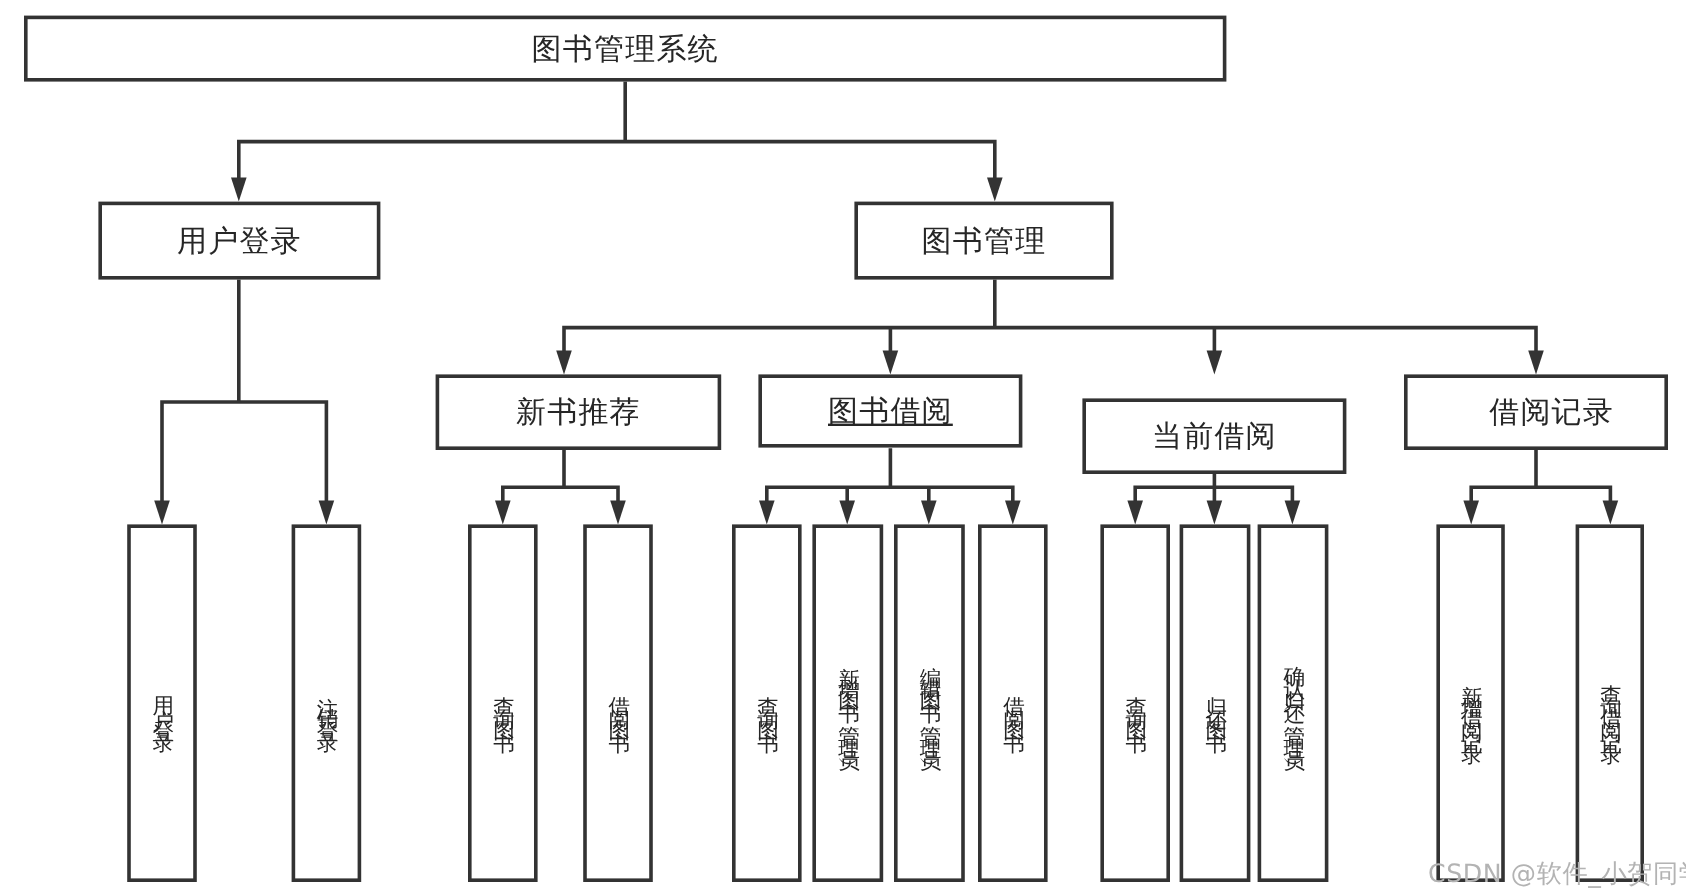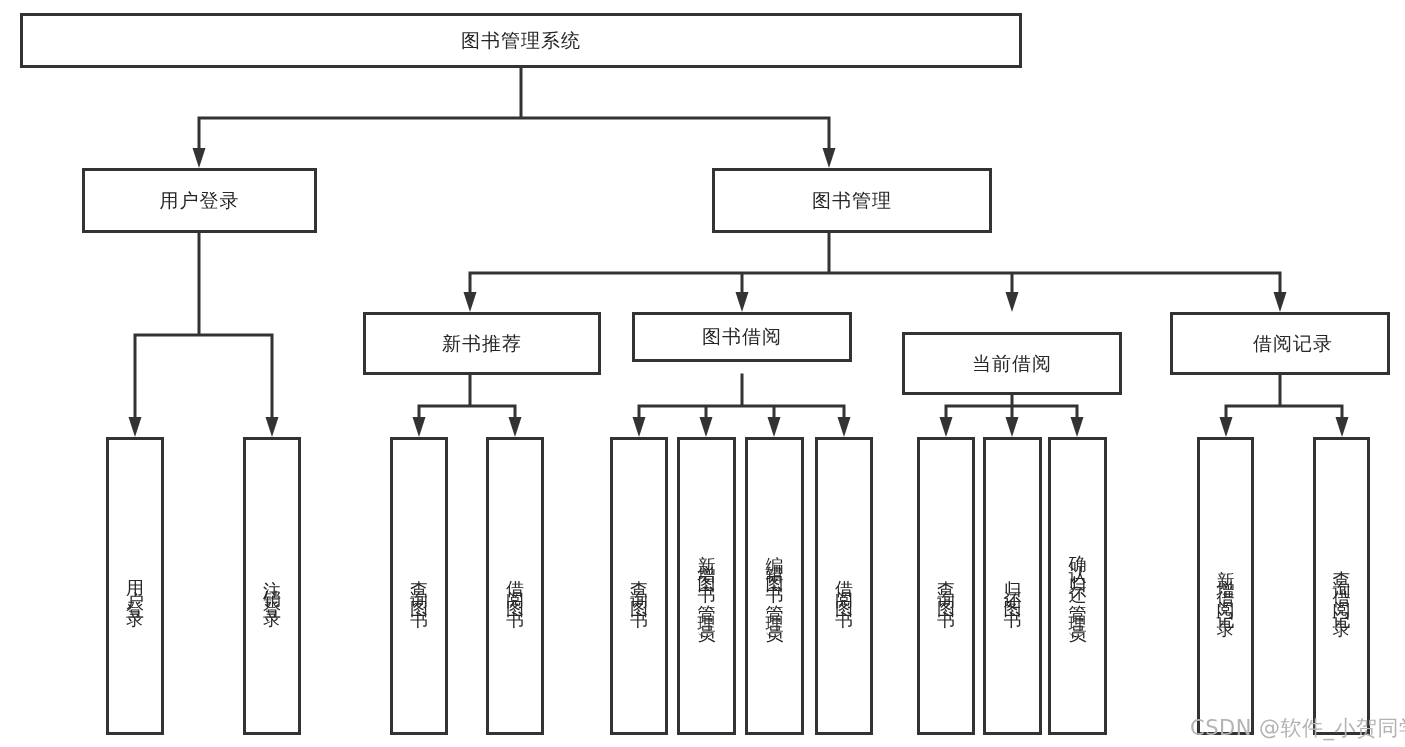--- a/index.html
+++ b/index.html
@@ -17,21 +17,21 @@
     position: absolute;
     box-sizing: border-box;
     background: #ffffff;
     border: 3px solid #333333;
     display: flex;
     align-items: center;
     justify-content: center;
     color: #262626;
     z-index: 1;
   }
-  .h-node { font-size: 19px; letter-spacing: 1px; white-space: nowrap; }
+  .h-node { font-size: 25px; letter-spacing: 1px; white-space: nowrap; }
   .v-node {
     writing-mode: vertical-rl;
     text-orientation: mixed;
     font-size: 18px;
     letter-spacing: 10px;
     line-height: 1;
   }
   .watermark {
     position: absolute;
     left: 1190px; top: 714px;
@@ -93,24 +93,24 @@
       <path fill="none" d="M1280 375 V406 M1226 406 H1342 M1226 406 V419 M1342 406 V419"></path>
       <polygon stroke="none" points="1219.5,417 1232.5,417 1226,437"></polygon>
       <polygon stroke="none" points="1335.5,417 1348.5,417 1342,437"></polygon>
     </g>
   </g>
 </svg>
 
 <div class="node h-node" style="left:20px; top:13px; width:1002px; height:55px;">图书管理系统</div>
 
 <div class="node h-node" style="left:82px; top:168px; width:235px; height:65px;">用户登录</div>
-<div class="node h-node" style="left:712px; top:168px; width:280px; height:65px;">图书管理</div>
+<div class="node h-node" style="left:712px; top:168px; width:216px; height:65px;">图书管理</div>
 
 <div class="node h-node" style="left:363px; top:312px; width:238px; height:63px;">新书推荐</div>
-<div class="node h-node" style="left:632px; top:312px; width:220px; height:50px;">图书借阅</div>
+<div class="node h-node" style="left:632px; top:312px; width:220px; height:61px;text-decoration:underline;">图书借阅</div>
 <div class="node h-node" style="left:902px; top:312px; width:220px; height:63px;margin-top:20px;">当前借阅</div>
 <div class="node h-node" style="left:1170px; top:312px; width:220px; height:63px;padding-left:26px;">借阅记录</div>
 
 <div class="node v-node" style="left:106px; top:437px; width:58px; height:298px;">用户登录</div>
 <div class="node v-node" style="left:243px; top:437px; width:58px; height:298px;">注销登录</div>
 
 <div class="node v-node" style="left:390px; top:437px; width:58px; height:298px;">查询图书</div>
 <div class="node v-node" style="left:486px; top:437px; width:58px; height:298px;">借阅图书</div>
 
 <div class="node v-node" style="left:610px; top:437px; width:58px; height:298px;">查询图书</div>

